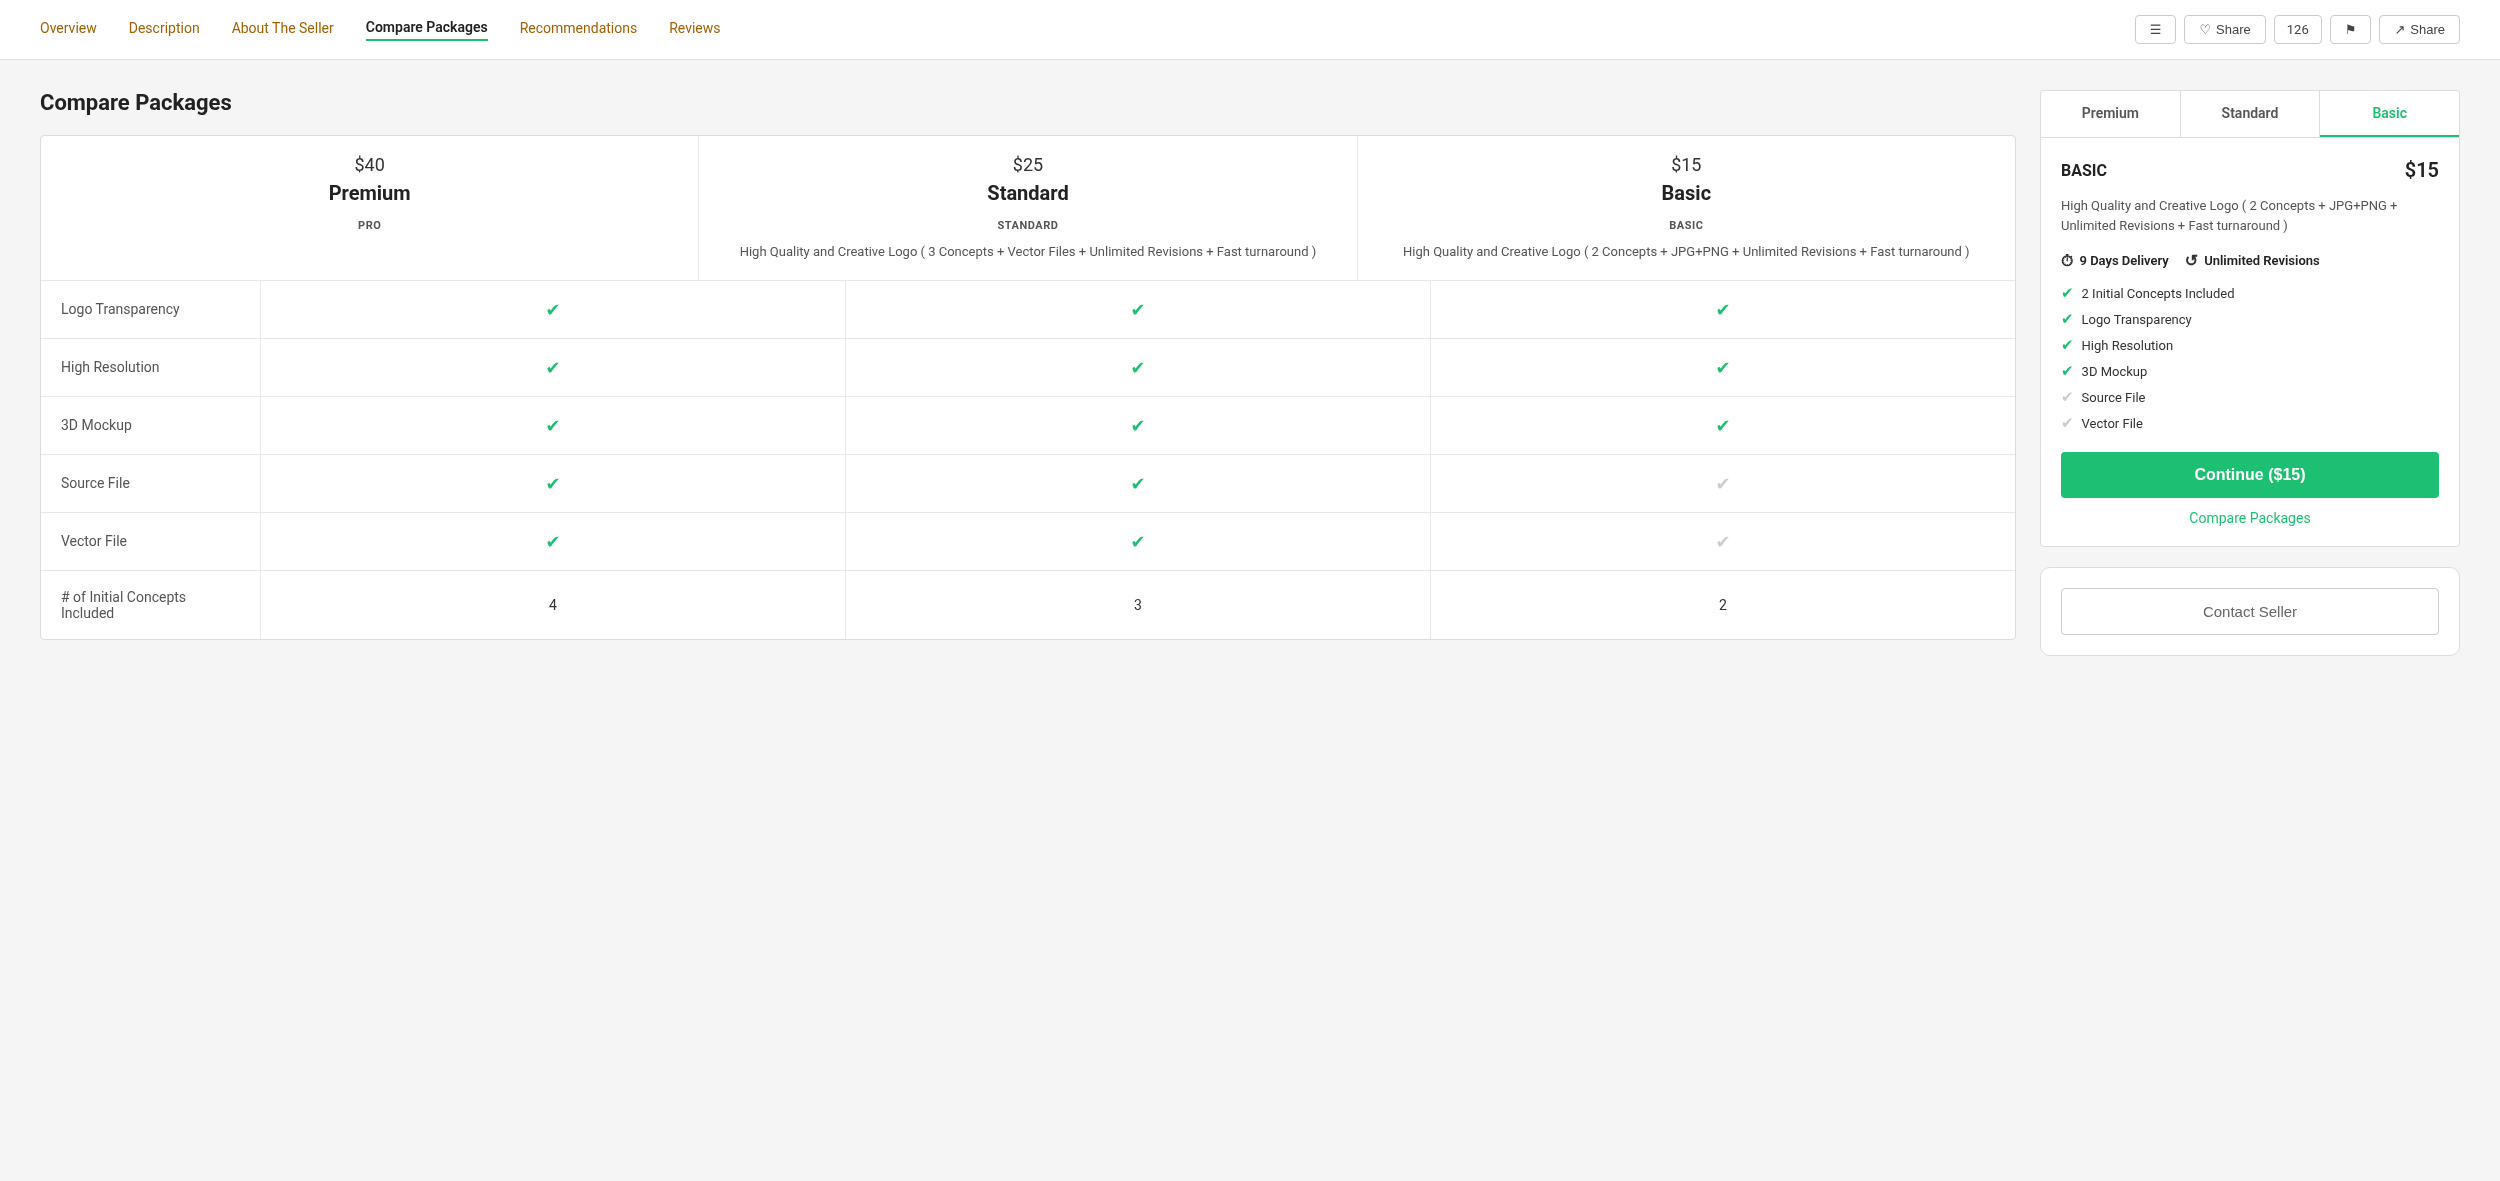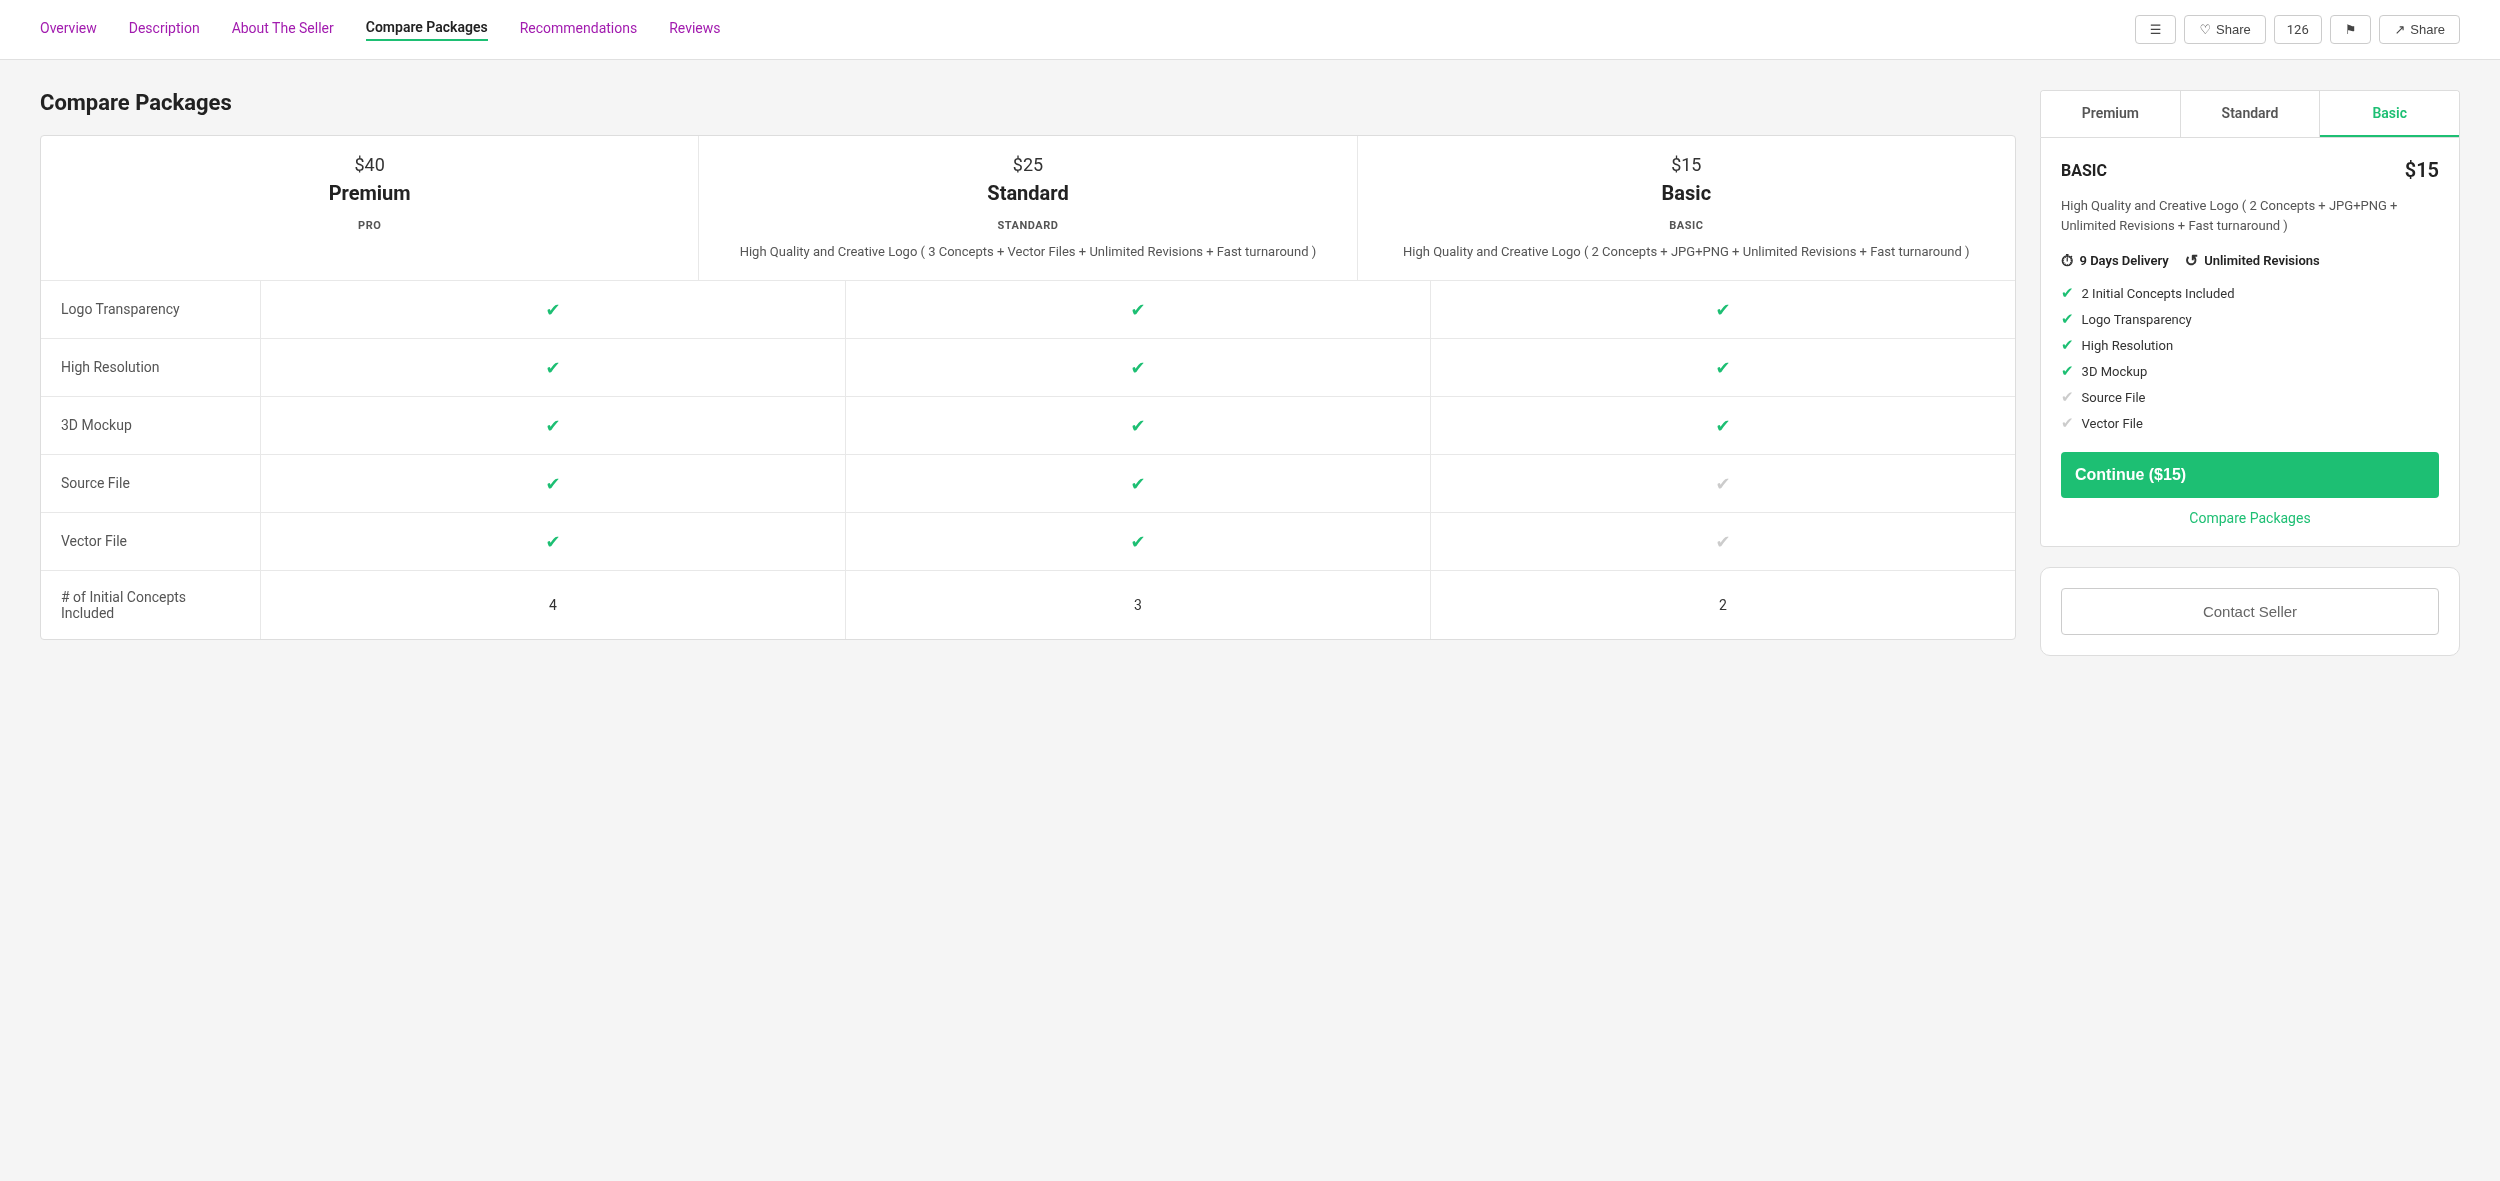--- a/index.html
+++ b/index.html
@@ -14,21 +14,21 @@
       justify-content: space-between;
       padding: 0 40px;
       height: 60px;
     }
     .nav-links {
       display: flex;
       gap: 32px;
       align-items: center;
     }
     .nav-link {
-      color: #a21caf;
+      color: #a16207;
       text-decoration: none;
       font-size: 14px;
       padding-bottom: 4px;
       cursor: pointer;
     }
     .nav-link.active {
       color: #222;
       font-weight: 600;
       border-bottom: 2px solid #1dbf73;
       padding-bottom: 4px;
@@ -242,21 +242,21 @@
       width: 100%;
       background: #1dbf73;
       color: #fff;
       border: none;
       border-radius: 4px;
       padding: 14px;
       font-size: 16px;
       font-weight: 600;
       cursor: pointer;
       margin-bottom: 12px;
-      text-align: left;
+      text-align: center;
     }
     .compare-pkg-link {
       display: block;
       text-align: center;
       color: #1dbf73;
       font-size: 14px;
       cursor: pointer;
       text-decoration: none;
     }
 

